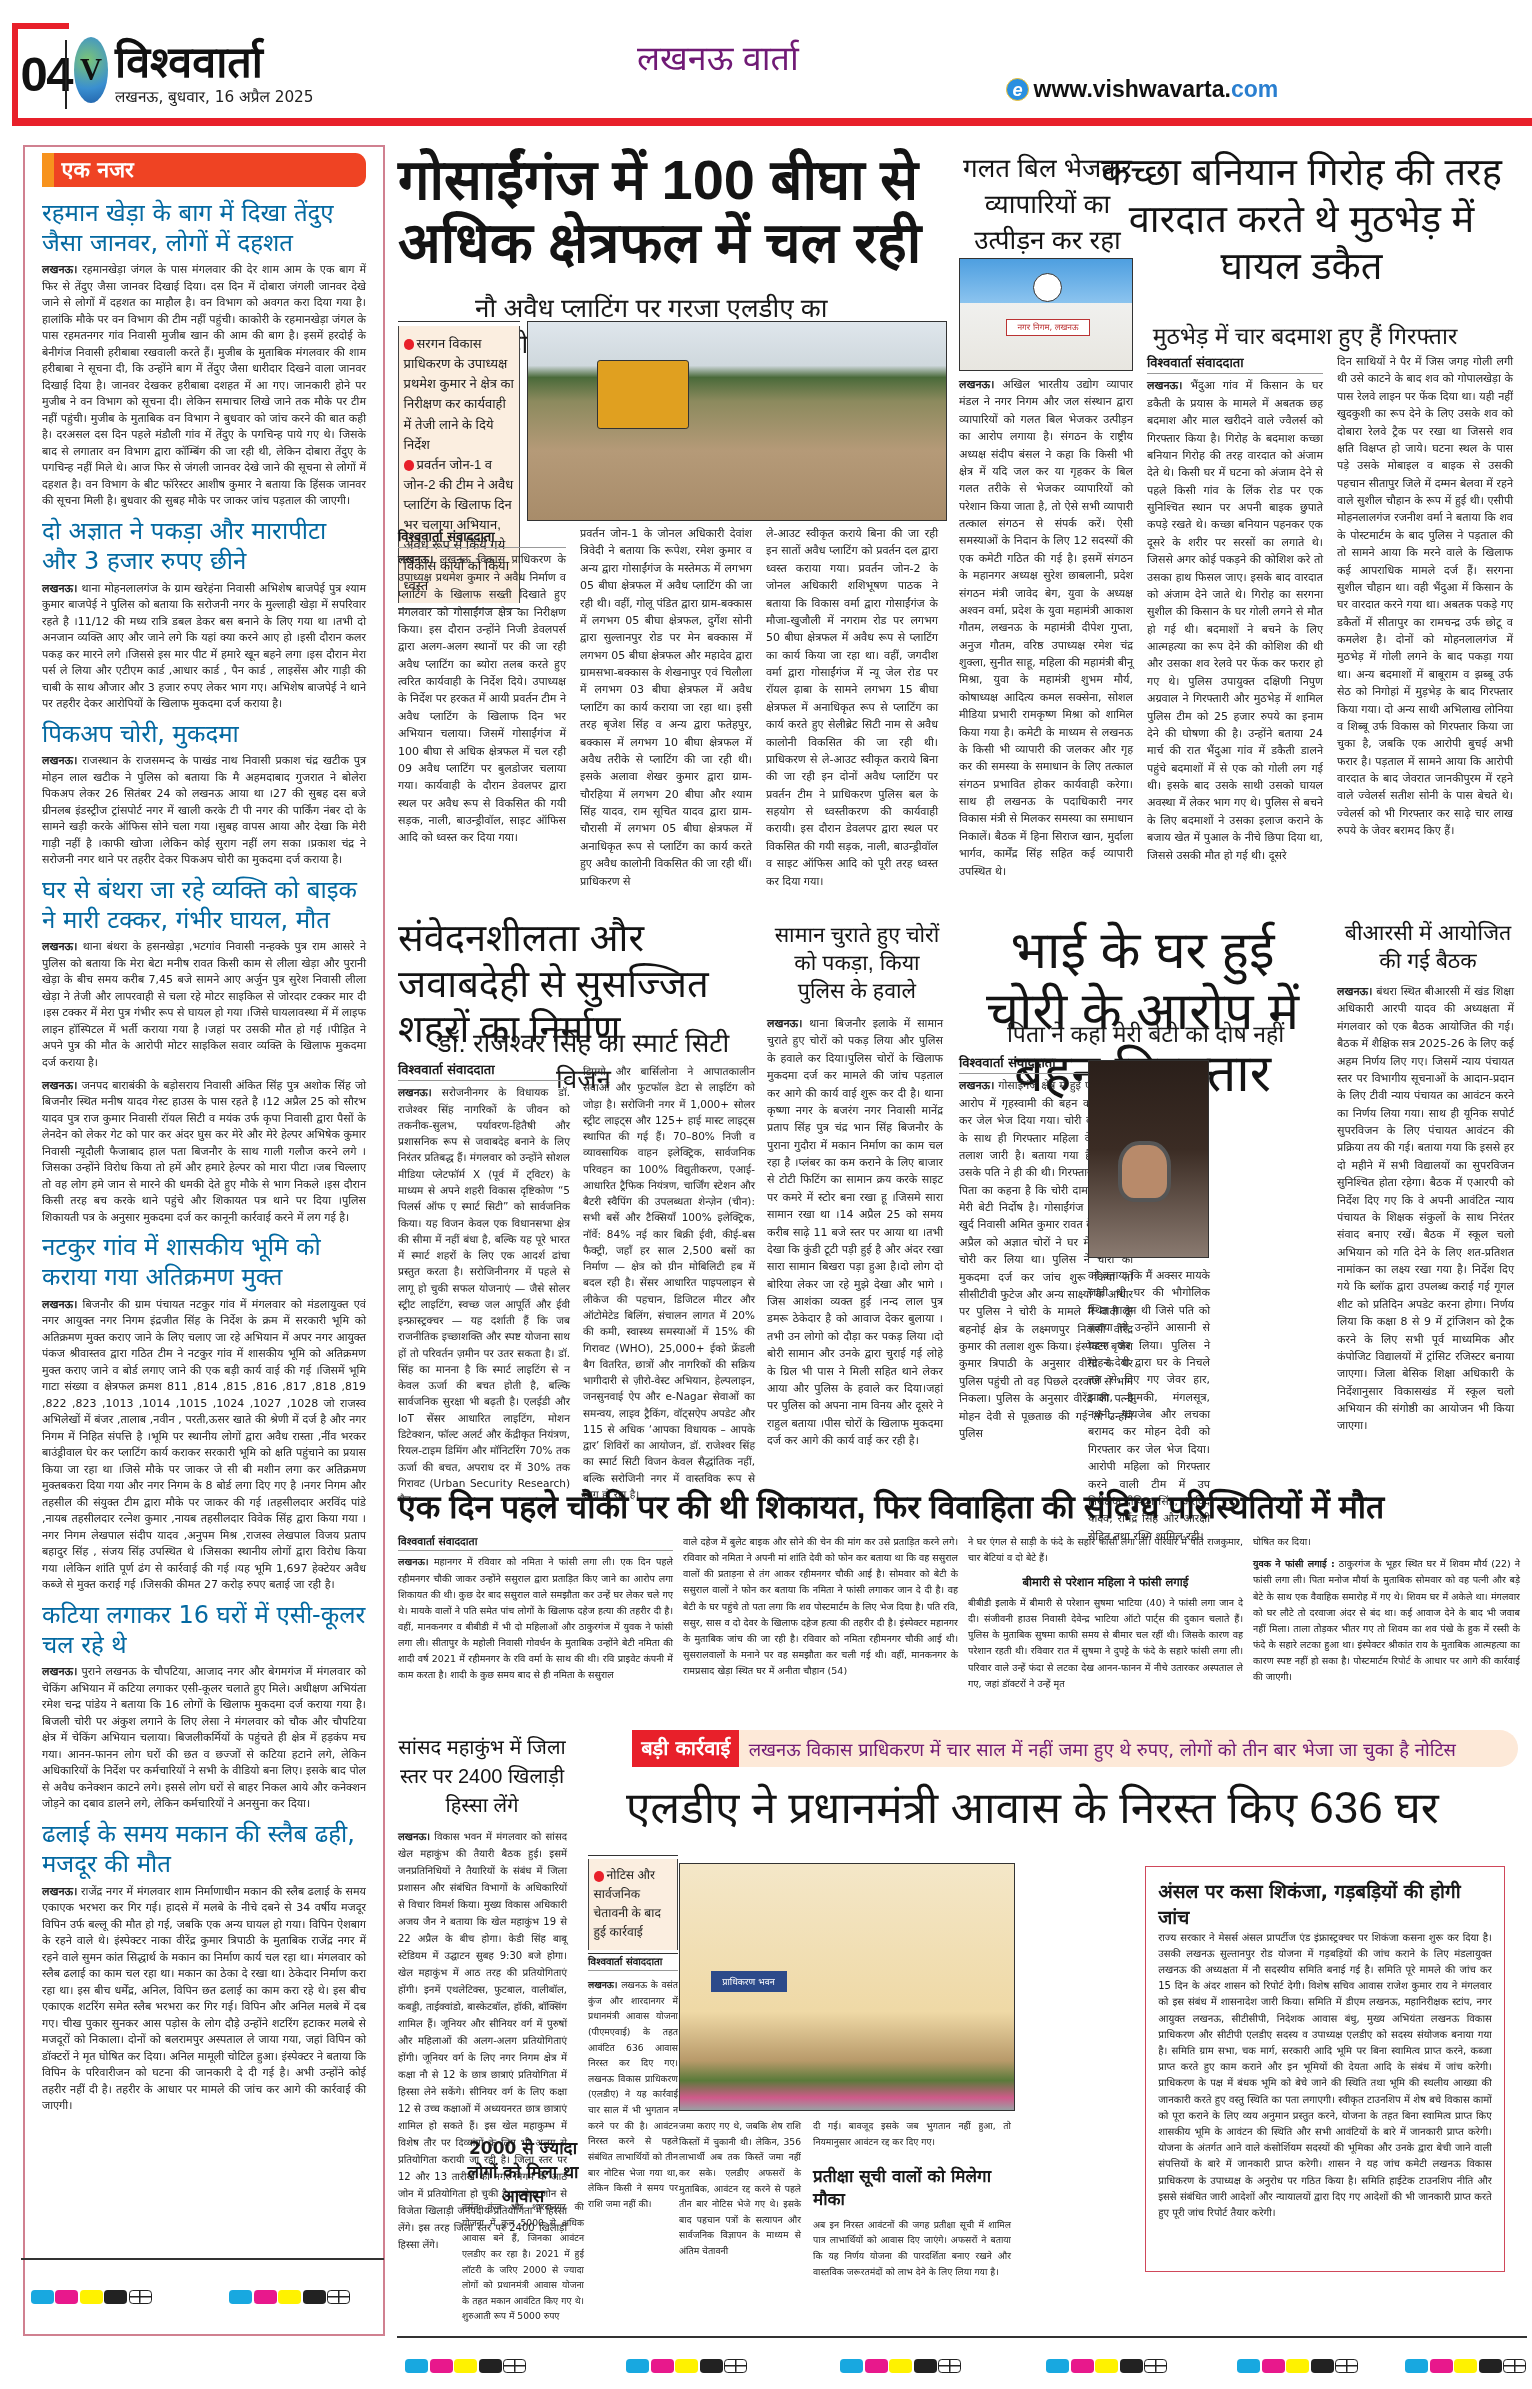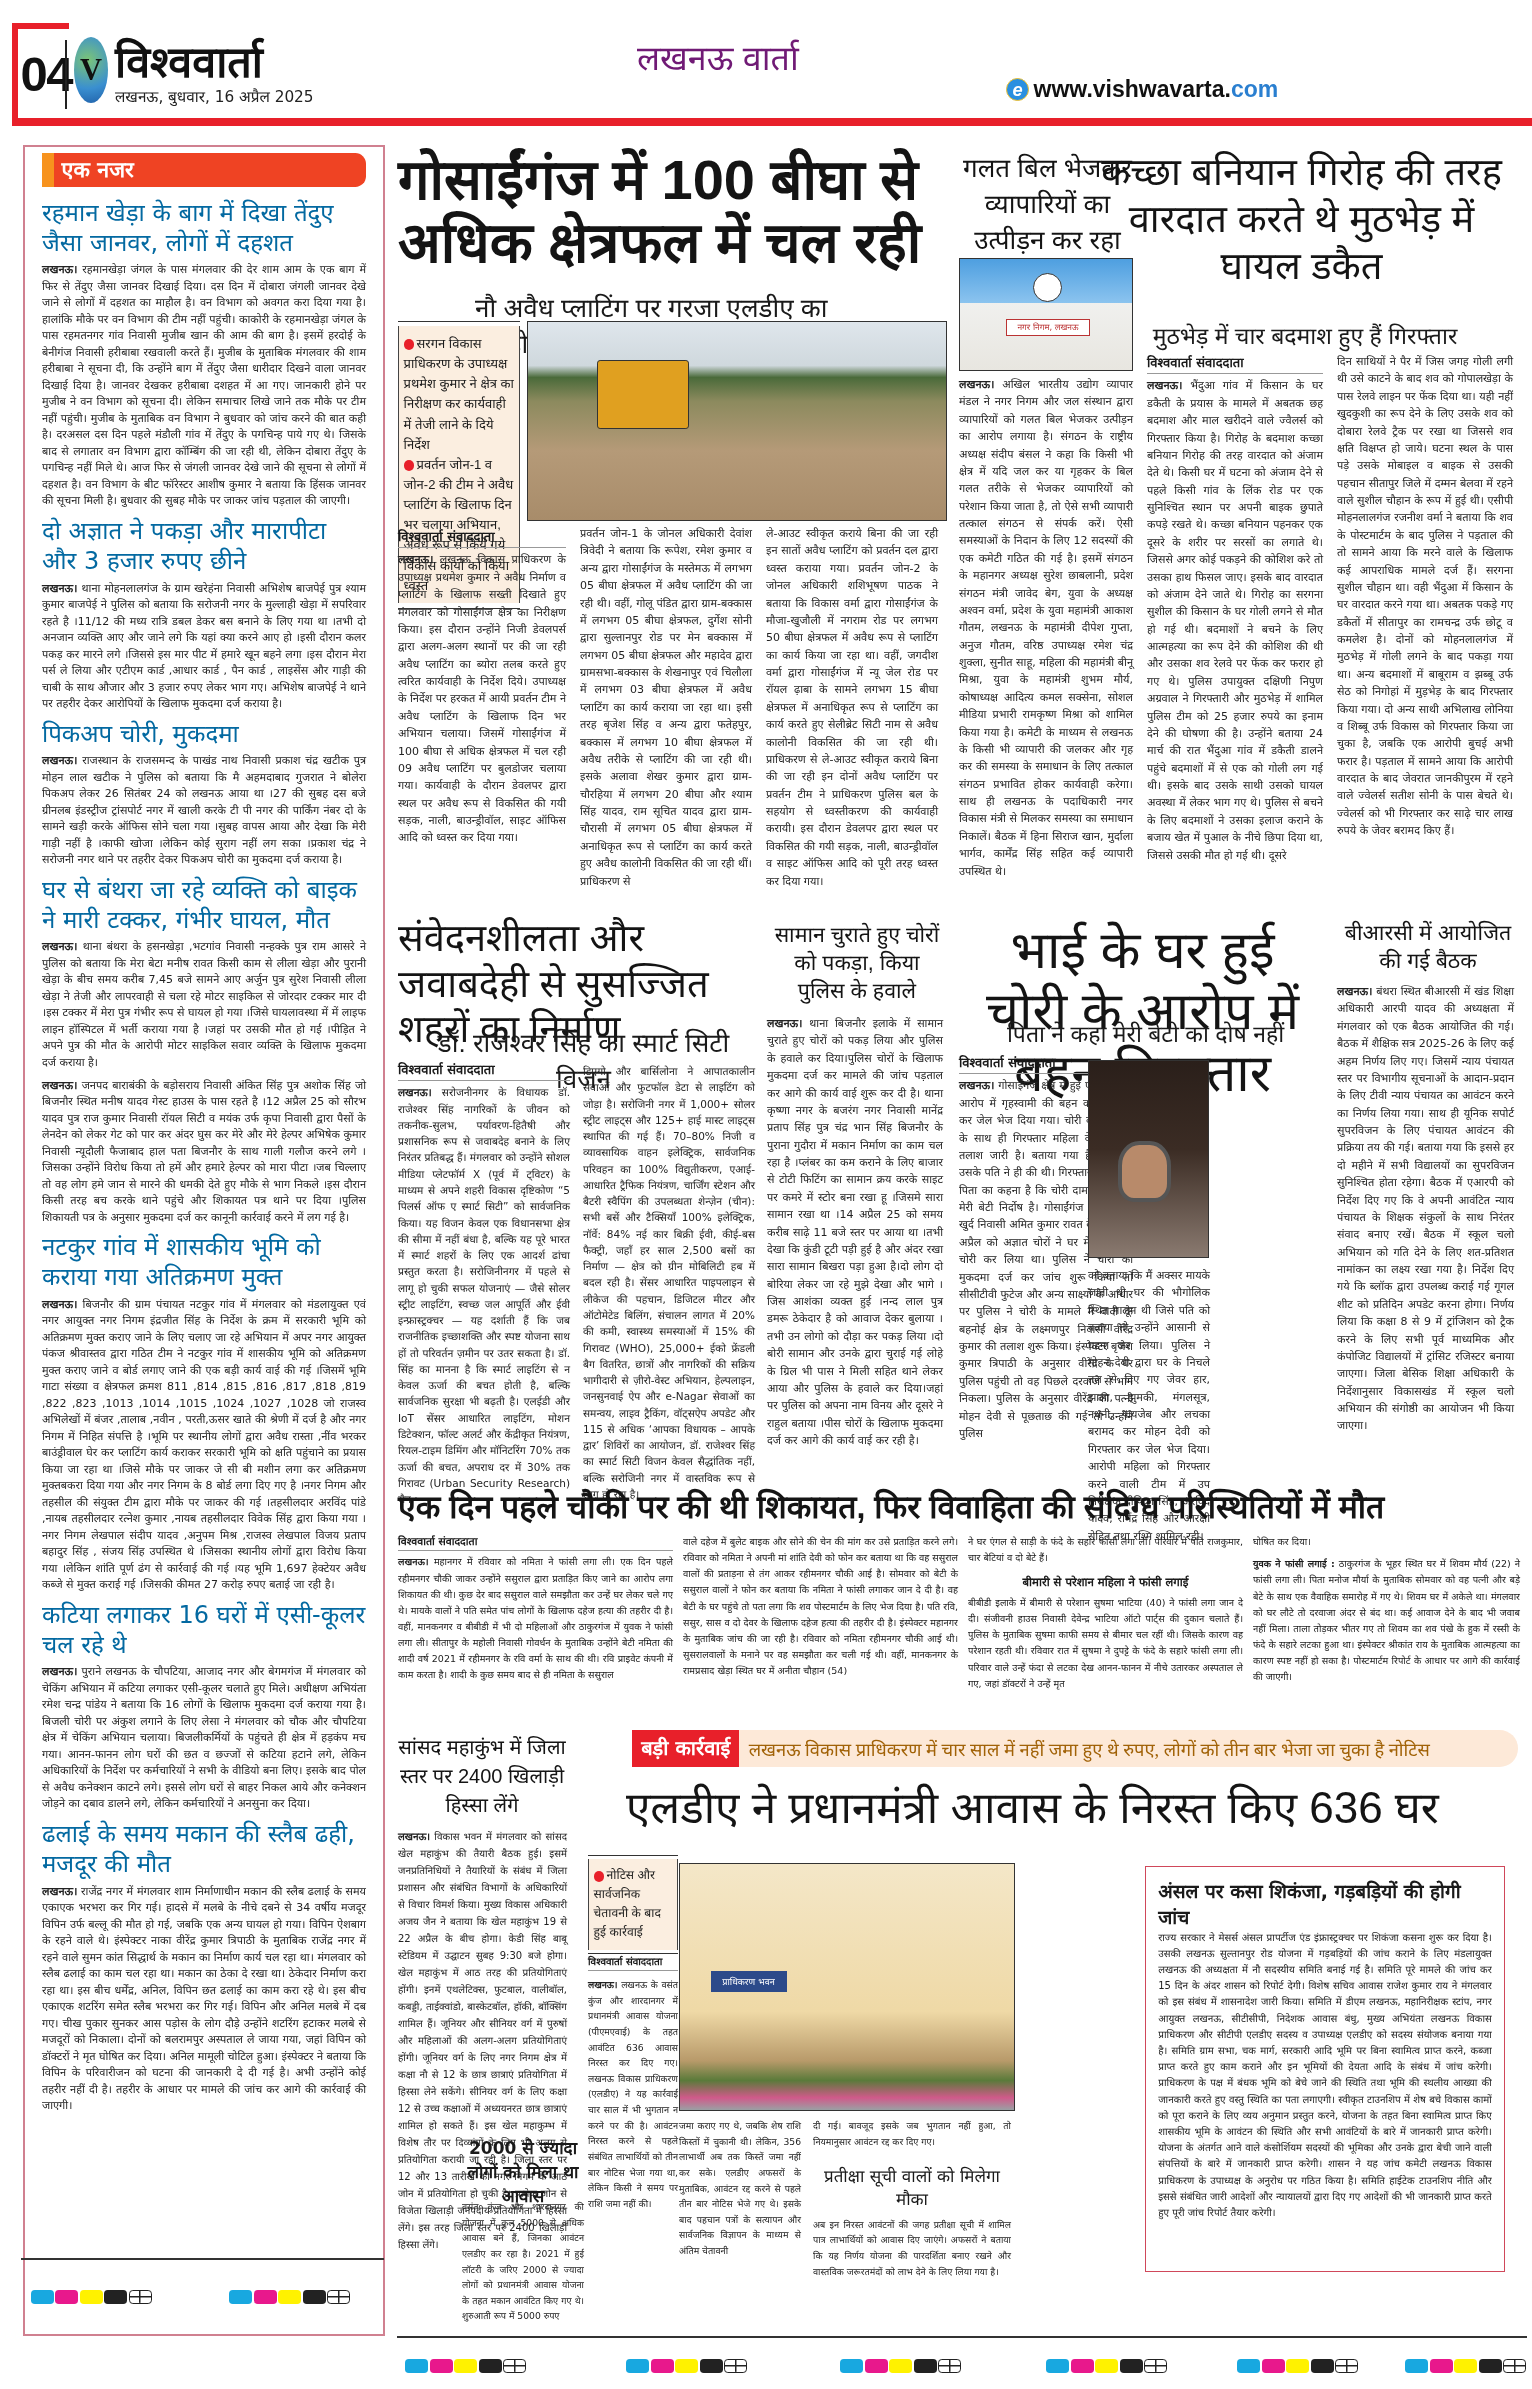--- a/index.html
+++ b/index.html
@@ -31,21 +31,21 @@
   .byline { font-size: 13px; font-weight: bold; border-bottom: 1.5px solid #999; padding-bottom: 2.3px; margin-bottom: 3.1px; }
   .col-text { font-size: 11px; line-height: 1.58; text-align: justify; color: #222; }
   .col-text b { font-weight: bold; }
   .photo { background: #8a8a6c; border: 0.8px solid #333; overflow: hidden; }
   .pullbox { background: #fbeee0; border-left: 1.5px solid #444; border-right: 1.5px solid #444; padding: 7.6px 4.6px; font-size: 13.7px; line-height: 1.55; font-family: "Liberation Sans", sans-serif; }
   .pullbox .dot { display:inline-block; width:10.7px; height:10.7px; border-radius:50%; background:#e8202a; margin-right:2.3px; vertical-align: middle; }
   .rule-h { background: #333; height: 1.5px; }
 
   .badi { left: 632px; top: 1730px; width: 886px; height: 37px; background: #fde9d8; border-radius: 0 18.3px 18.3px 0; display:flex; align-items:center; }
   .badi-tag { background:#e8202a; color:#fff; font-size: 20px; font-weight:bold; padding: 0 9.2px; height: 37px; line-height: 37px; }
-  .badi-text { font-size: 18.3px; padding-left: 9.2px; color:#a16207;font-family:Liberation Serif, serif; }
+  .badi-text { font-size: 18.3px; padding-left: 9.2px; color:#701a75; }
   .ansal-box { border: 1.5px solid #d0485a; padding: 10.7px 12.2px; }
 
   .regmarks { display:flex; gap: 1.5px; align-items:center; }
   .reg { width: 23px; height: 13.7px; border-radius: 3.8px; }
   .reg.c { background:#18a8e0; } .reg.m { background:#e8188c; } .reg.y { background:#fff200; } .reg.k { background:#222; }
   .reg.x { border: 1.5px solid #222; background: linear-gradient(#222,#222) center/1.5px 100% no-repeat, linear-gradient(#222,#222) center/100% 1.5px no-repeat; }
 </style>
 </head>
 <body>
 
@@ -196,21 +196,21 @@
   <div class="byline" style="font-size:10px;">विश्ववार्ता संवाददाता</div>
 </div>
 <div class="abs col-text" style="left:588px;top:1977px;width:90px;font-size:9.2px;line-height:1.7;"><b>लखनऊ।</b> <span>लखनऊ के वसंत कुंज और शारदानगर में प्रधानमंत्री आवास योजना (पीएमएवाई) के तहत आवंटित 636 आवास निरस्त कर दिए गए। लखनऊ विकास प्राधिकरण (एलडीए) ने यह कार्रवाई चार साल में भी भुगतान न करने पर की है। आवंटन निरस्त करने से पहले संबंधित लाभार्थियों को तीन बार नोटिस भेजा गया था, लेकिन किसी ने समय पर राशि जमा नहीं की।</span></div>
 <div class="abs" style="left:462px;top:2137px;width:122px;">
   <div style="font-size:17px;text-align:center;font-weight:bold;line-height:1.4;">2000 से ज्यादा लोगों को मिला था आवास</div>
 </div>
 <div class="abs col-text" style="left:462px;top:2199px;width:122px;font-size:9.2px;line-height:1.7;">वसंत कुंज और शारदानगर की योजना में कुल 5000 से अधिक आवास बने हैं, जिनका आवंटन एलडीए कर रहा है। 2021 में हुई लॉटरी के जरिए 2000 से ज्यादा लोगों को प्रधानमंत्री आवास योजना के तहत मकान आवंटित किए गए थे। शुरुआती रूप में 5000 रुपए</div>
 <div class="abs col-text" style="left:679px;top:2118px;width:122px;font-size:9.2px;line-height:1.7;">जमा कराए गए थे, जबकि शेष राशि किस्तों में चुकानी थी। लेकिन, 356 लाभार्थी अब तक किस्तें जमा नहीं कर सके। एलडीए अफसरों के मुताबिक, आवंटन रद्द करने से पहले तीन बार नोटिस भेजे गए थे। इसके बाद पहचान पत्रों के सत्यापन और सार्वजनिक विज्ञापन के माध्यम से अंतिम चेतावनी</div>
 <div class="abs" style="left:813px;top:2118px;width:198px;">
   <div class="col-text" style="font-size:9.2px;line-height:1.7;">दी गई। बावजूद इसके जब भुगतान नहीं हुआ, तो नियमानुसार आवंटन रद्द कर दिए गए।</div>
-  <div style="font-size:17px;text-align:center;font-weight:normal;line-height:1.4;margin:15.3px 0 4.6px;">प्रतीक्षा सूची वालों को मिलेगा मौका</div>
+  <div style="font-size:17px;text-align:left;font-weight:bold;line-height:1.4;margin:15.3px 0 4.6px;">प्रतीक्षा सूची वालों को मिलेगा मौका</div>
   <div class="col-text" style="font-size:9.2px;line-height:1.7;">अब इन निरस्त आवंटनों की जगह प्रतीक्षा सूची में शामिल पात्र लाभार्थियों को आवास दिए जाएंगे। अफसरों ने बताया कि यह निर्णय योजना की पारदर्शिता बनाए रखने और वास्तविक जरूरतमंदों को लाभ देने के लिए लिया गया है।</div>
 </div>
 
 <div class="abs ansal-box" style="left:1145px;top:1866px;width:360px;height:406px;">
   <div style="font-size:19px;font-weight:bold;margin-bottom:0;">अंसल पर कसा शिकंजा, गड़बड़ियों की होगी जांच</div>
   <div class="col-text" style="font-size:10px;line-height:1.62;">राज्य सरकार ने मेसर्स अंसल प्रापर्टीज एंड इंफ्रास्ट्रक्चर पर शिकंजा कसना शुरू कर दिया है। उसकी लखनऊ सुल्तानपुर रोड योजना में गड़बड़ियों की जांच कराने के लिए मंडलायुक्त लखनऊ की अध्यक्षता में नौ सदस्यीय समिति बनाई गई है। समिति पूरे मामले की जांच कर 15 दिन के अंदर शासन को रिपोर्ट देगी। विशेष सचिव आवास राजेश कुमार राय ने मंगलवार को इस संबंध में शासनादेश जारी किया। समिति में डीएम लखनऊ, महानिरीक्षक स्टांप, नगर आयुक्त लखनऊ, सीटीसीपी, निदेशक आवास बंधु, मुख्य अभियंता लखनऊ विकास प्राधिकरण और सीटीपी एलडीए सदस्य व उपाध्यक्ष एलडीए को सदस्य संयोजक बनाया गया है। समिति ग्राम सभा, चक मार्ग, सरकारी आदि भूमि पर बिना स्वामित्व प्राप्त करने, कब्जा प्राप्त करते हुए काम कराने और इन भूमियों की देयता आदि के संबंध में जांच करेगी। प्राधिकरण के पक्ष में बंधक भूमि को बेचे जाने की स्थिति तथा भूमि की स्थलीय आख्या की जानकारी करते हुए वस्तु स्थिति का पता लगाएगी। स्वीकृत टाउनशिप में शेष बचे विकास कामों को पूरा कराने के लिए व्यय अनुमान प्रस्तुत करने, योजना के तहत बिना स्वामित्व प्राप्त किए शासकीय भूमि के आवंटन की स्थिति और सभी आवंटियों के बारे में जानकारी प्राप्त करेगी। योजना के अंतर्गत आने वाले कंसोर्शियम सदस्यों की भूमिका और उनके द्वारा बेची जाने वाली संपत्तियों के बारे में जानकारी प्राप्त करेगी। शासन ने यह जांच कमेटी लखनऊ विकास प्राधिकरण के उपाध्यक्ष के अनुरोध पर गठित किया है। समिति हाईटेक टाउनशिप नीति और इससे संबंधित जारी आदेशों और न्यायालयों द्वारा दिए गए आदेशों की भी जानकारी प्राप्त करते हुए पूरी जांच रिपोर्ट तैयार करेगी।</div>
 </div>
 
 <div class="abs rule-h" style="left:20.6px;top:2258px;width:363px;height:1.5px;"></div>
 <div class="abs rule-h" style="left:397px;top:2336px;width:1130px;height:1.5px;"></div>

